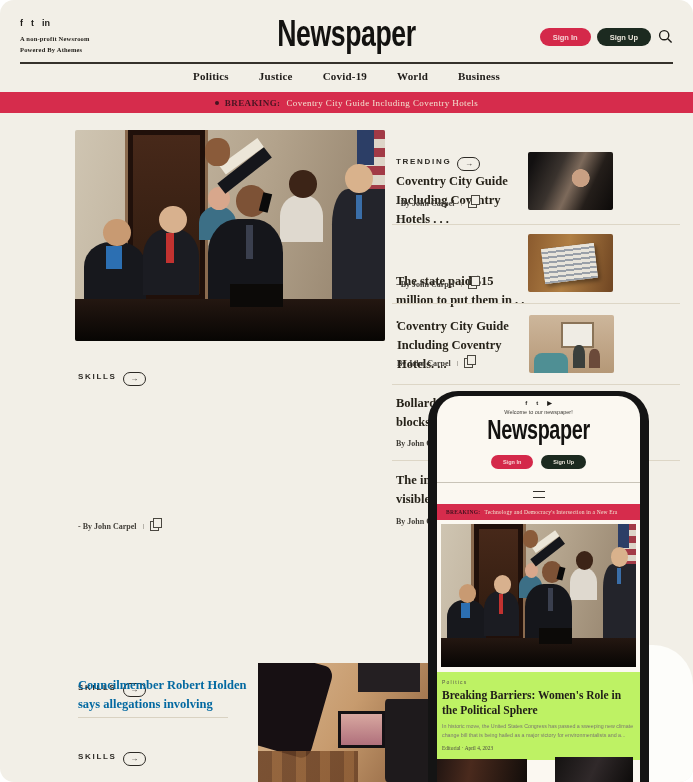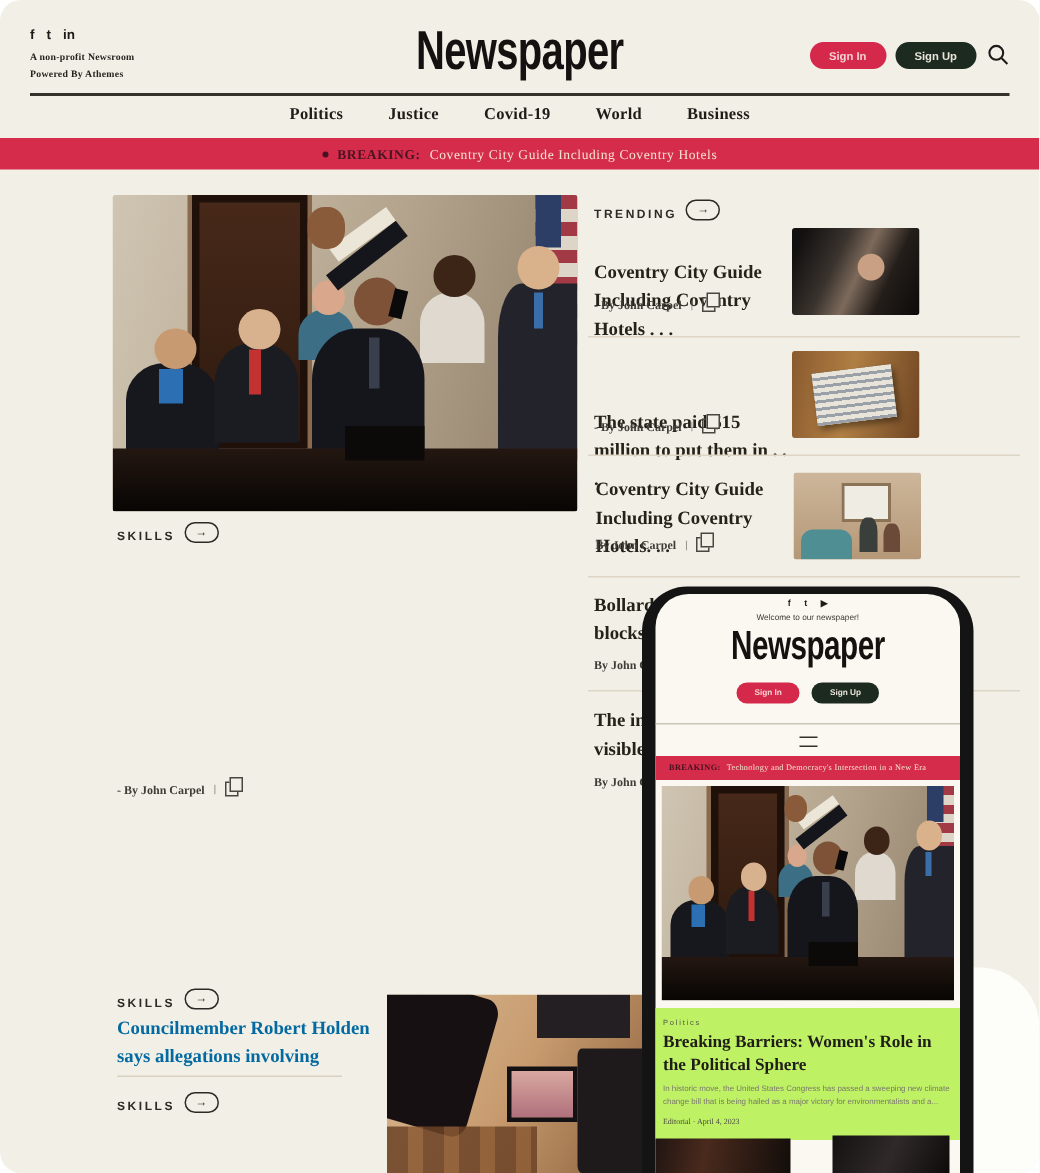--- a/index.html
+++ b/index.html
@@ -25,21 +25,21 @@
   .nav-item{font-weight:700;font-size:11px;color:#1e1b18;letter-spacing:.2px;cursor:pointer;}
 
   
   .breaking{left:0;top:92px;width:693px;height:21px;background:#d62c4c;display:flex;align-items:center;
             justify-content:center;gap:6px;cursor:pointer;}
   .b-dot{width:4px;height:4px;border-radius:50%;background:#451320;}
   .b-label{font-weight:700;font-size:9px;color:#4a1422;letter-spacing:.4px;}
   .b-text{font-size:9px;color:#f2e3d1;letter-spacing:.4px;}
 
   
-  .tag-row{display:flex;align-items:flex-end;gap:6px;}
+  .tag-row{display:flex;align-items:flex-start;gap:6px;margin-top:24px;}
   .tag{font-family:"Liberation Sans",sans-serif;font-size:8px;font-weight:700;letter-spacing:1.7px;color:#2d2a25;}
   .pill{width:21px;height:12px;border:1px solid #2d2a25;border-radius:7px;display:flex;align-items:center;
         justify-content:center;font-size:8px;line-height:1;color:#2d2a25;cursor:pointer;}
   .byline{display:flex;align-items:center;gap:6px;font-size:8px;font-weight:600;color:#403d37;}
   .sep{font-size:7px;color:#7a766d;}
   .copy-ico{width:7px;height:8px;border:1px solid #4a4740;position:relative;cursor:pointer;}
   .copy-ico::before{content:"";position:absolute;left:2px;top:-4px;width:7px;height:8px;
                     border:1px solid #4a4740;background:#f2efe7;}
 
   

